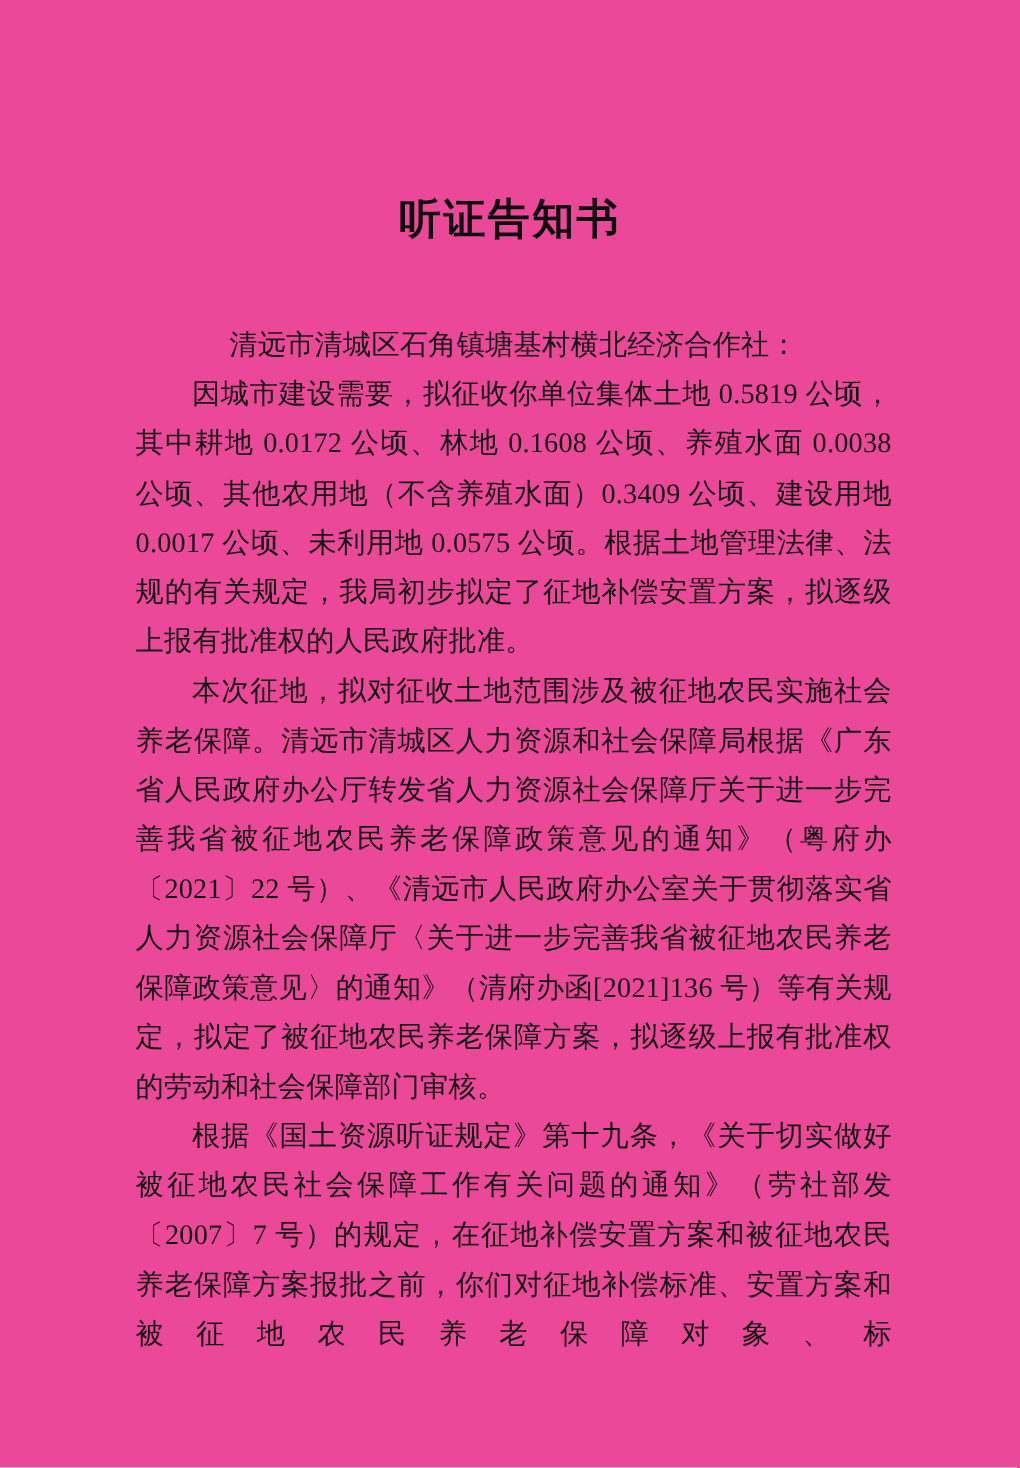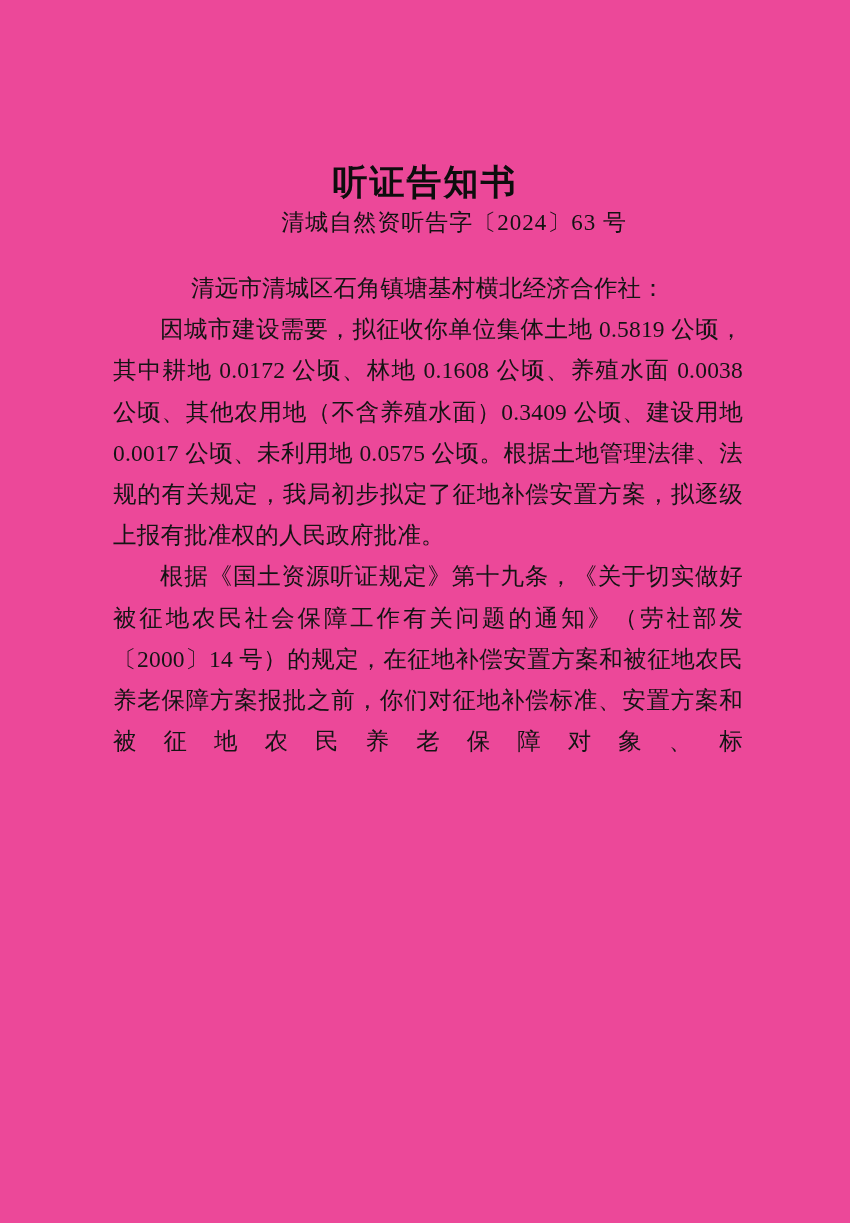--- a/index.html
+++ b/index.html
@@ -79,26 +79,26 @@
     text-align-last: justify;
   }
 </style>
 </head>
 <body>
 
 <div id="page">
 
   <h1 id="doc-title">听证告知书</h1>
 
-  <div id="doc-number">清城自然资听告字〔2024〕63 号</div>
 
   <div id="body-block">
 
     <p class="addressee">清远市清城区石角镇塘基村横北经济合作社：</p>
 
     <p class="para">因城市建设需要，拟征收你单位集体土地 0.5819 公顷，其中耕地 0.0172 公顷、林地 0.1608 公顷、养殖水面 0.0038 公顷、其他农用地（不含养殖水面）0.3409 公顷、建设用地 0.0017 公顷、未利用地 0.0575 公顷。根据土地管理法律、法规的有关规定，我局初步拟定了征地补偿安置方案，拟逐级上报有批准权的人民政府批准。</p>
 
+    <p class="para">本次征地，拟对征收土地范围涉及被征地农民实施社会养老保障。清远市清城区人力资源和社会保障局根据《广东省人民政府办公厅转发省人力资源社会保障厅关于进一步完善我省被征地农民养老保障政策意见的通知》（粤府办〔2021〕22 号）、《清远市人民政府办公室关于贯彻落实省人力资源社会保障厅〈关于进一步完善我省被征地农民养老保障政策意见〉的通知》（清府办函[2021]136 号）等有关规定，拟定了被征地农民养老保障方案，拟逐级上报有批准权的劳动和社会保障部门审核。</p>
 
-    <p class="para">根据《国土资源听证规定》第十九条，《关于切实做好被征地农民社会保障工作有关问题的通知》（劳社部发〔2000〕14 号）的规定，在征地补偿安置方案和被征地农民养老保障方案报批之前，你们对征地补偿标准、安置方案和被征地农民养老保障对象、标</p>
+    <p class="para">根据《国土资源听证规定》第十九条，《关于切实做好被征地农民社会保障工作有关问题的通知》（劳社部发〔2007〕7 号）的规定，在征地补偿安置方案和被征地农民养老保障方案报批之前，你们对征地补偿标准、安置方案和被征地农民养老保障对象、标</p>
 
   </div>
 
 </div>
 
 </body></html>

